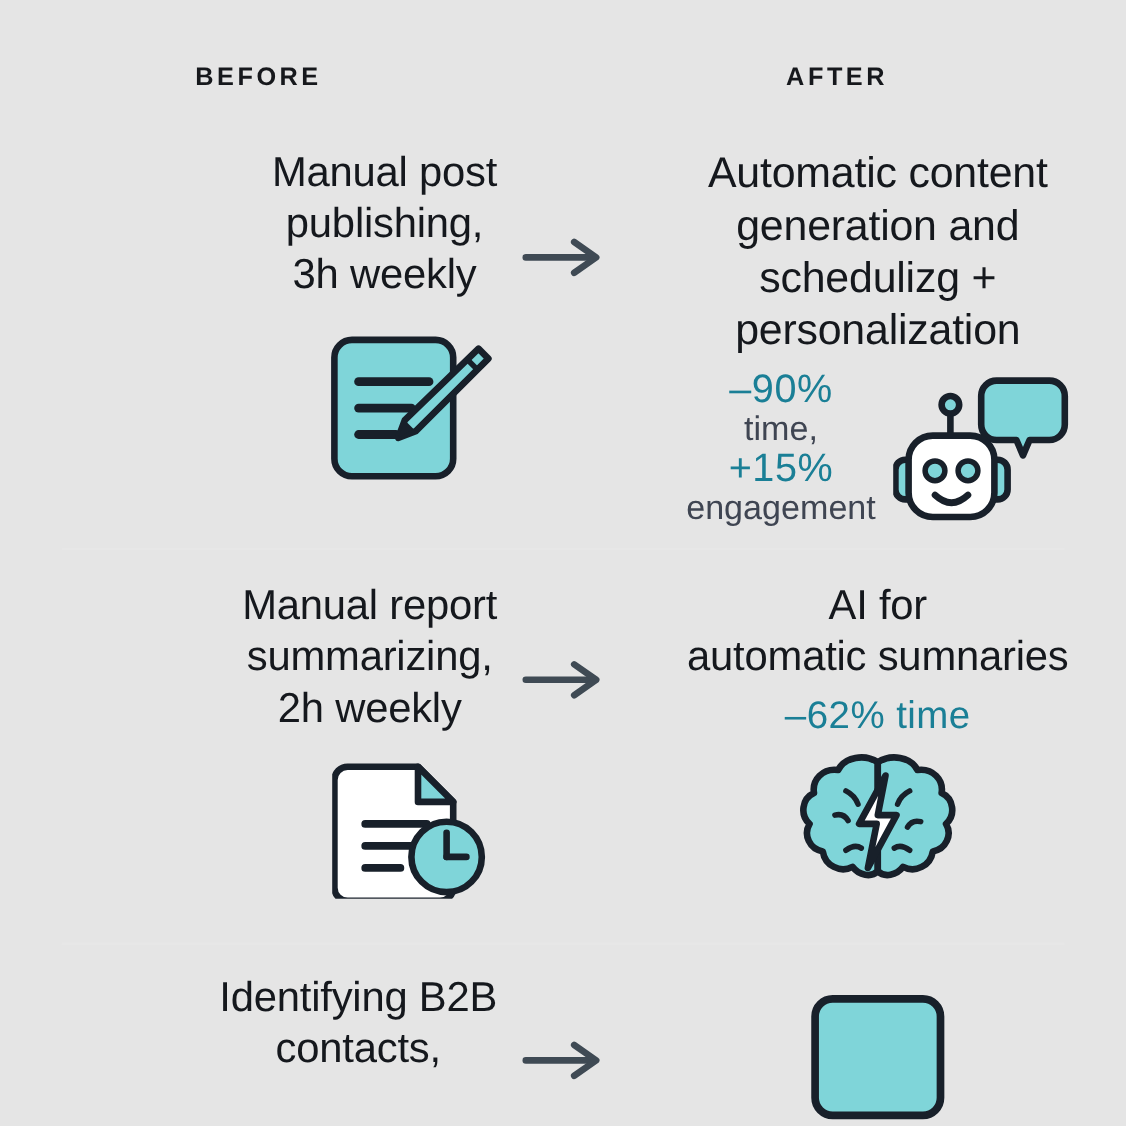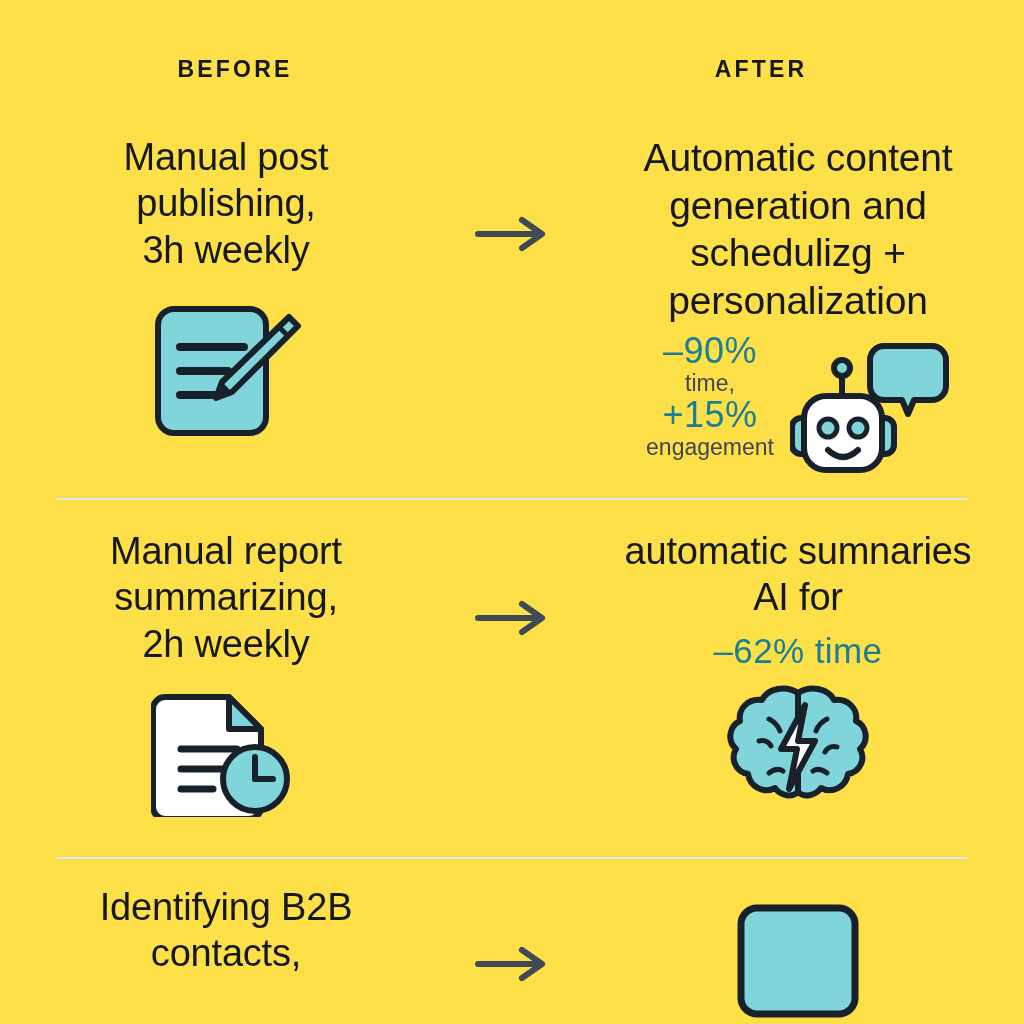--- a/index.html
+++ b/index.html
@@ -8,21 +8,21 @@
     background: #ffffff;
   }
   body {
     font-family: "Liberation Sans", sans-serif;
   }
 
   #page {
     position: relative;
     width: 1024px;
     height: 1024px;
-    background: #fde047;
+    background: #e5e5e5;
     overflow: hidden;
   }
 
   
   .col-header {
     position: absolute;
     top: 56px;
     font-size: 23px;
     font-weight: 700;
     letter-spacing: 3.2px;
@@ -43,21 +43,21 @@
     align-items: flex-start;
   }
   #row-1 { top: 134px;  height: 350px; }
   #row-2 { top: 528px;  height: 318px; }
   #row-3 { top: 884px;  height: 160px; }
 
   .cell-before {
     width: 452px;
     display: flex;
     flex-direction: column;
-    align-items: center;
+    align-items: flex-end;
   }
   .cell-arrow {
     width: 120px;
     display: flex;
     justify-content: center;
     flex: none;
   }
   .cell-after {
     width: 452px;
     display: flex;
@@ -85,38 +85,38 @@
     display: flex;
     justify-content: center;
     align-items: flex-start;
   }
 
   
   .stats-block {
     margin-top: 8px;
     display: flex;
     flex-direction: row;
-    align-items: flex-start;
+    align-items: flex-end;
     justify-content: center;
     gap: 16px;
   }
   .stats-text {
     display: flex;
     flex-direction: column;
     align-items: center;
     line-height: 1.08;
   }
   .stat-num {
     font-size: 36px;
     font-weight: 500;
     color: #1a7f96;
     letter-spacing: 0.5px;
   }
   .stat-unit {
-    font-size: 23px;
+    font-size: 31px;
     color: #3f4552;
     font-weight: 400;
   }
   .stat-inline {
     margin-top: 10px;
     font-size: 35px;
     color: #1a7f96;
     font-weight: 500;
     letter-spacing: 0.4px;
   }
@@ -237,22 +237,22 @@
       <div class="arrow-wrap">
         <svg width="76" height="36" viewBox="0 0 76 36">
           <line x1="4" y1="18" x2="62" y2="18" stroke="#3f4a54" stroke-width="6" stroke-linecap="round"></line>
           <polyline points="48,4 68,18 48,32" fill="none" stroke="#3f4a54" stroke-width="6" stroke-linecap="round" stroke-linejoin="round"></polyline>
         </svg>
       </div>
     </div>
 
     <div class="cell-after">
       <div class="label">
+        <div>AI for</div>
         <div>automatic sumnaries</div>
-        <div>AI for</div>
       </div>
       <div class="stat-inline">
         <span>–62%</span>
         <span class="unit">time</span>
       </div>
       <div class="icon-slot" style="margin-top:10px;">
         <svg width="150" height="136" viewBox="0 0 150 136">
           <path d="M75 12 c-12 -8 -30 -5 -36 7 c-14 -2 -24 9 -22 21 c-11 5 -13 20 -4 28 c-6 10 0 23 12 25 c2 13 16 20 27 14 c6 8 17 10 23 4 z" fill="#7fd5d9" stroke="#18202a" stroke-width="6" stroke-linejoin="round"></path>
           <path d="M75 12 c12 -8 30 -5 36 7 c14 -2 24 9 22 21 c11 5 13 20 4 28 c6 10 0 23 -12 25 c-2 13 -16 20 -27 14 c-6 8 -17 10 -23 4 z" fill="#7fd5d9" stroke="#18202a" stroke-width="6" stroke-linejoin="round"></path>
           <path d="M46 38 q8 4 11 12" fill="none" stroke="#18202a" stroke-width="5" stroke-linecap="round"></path>

